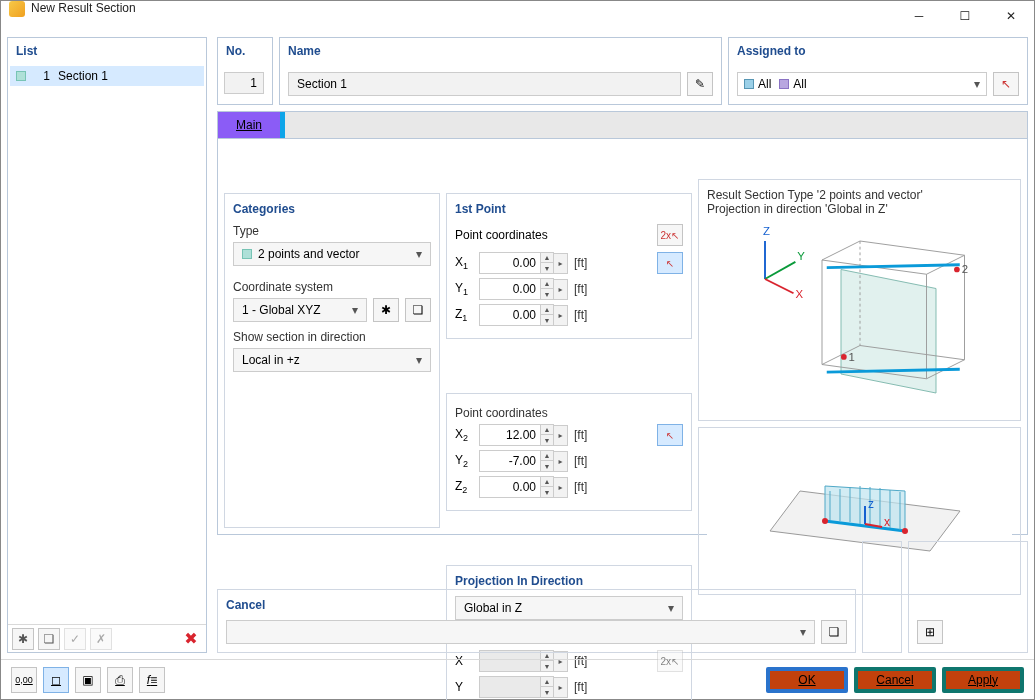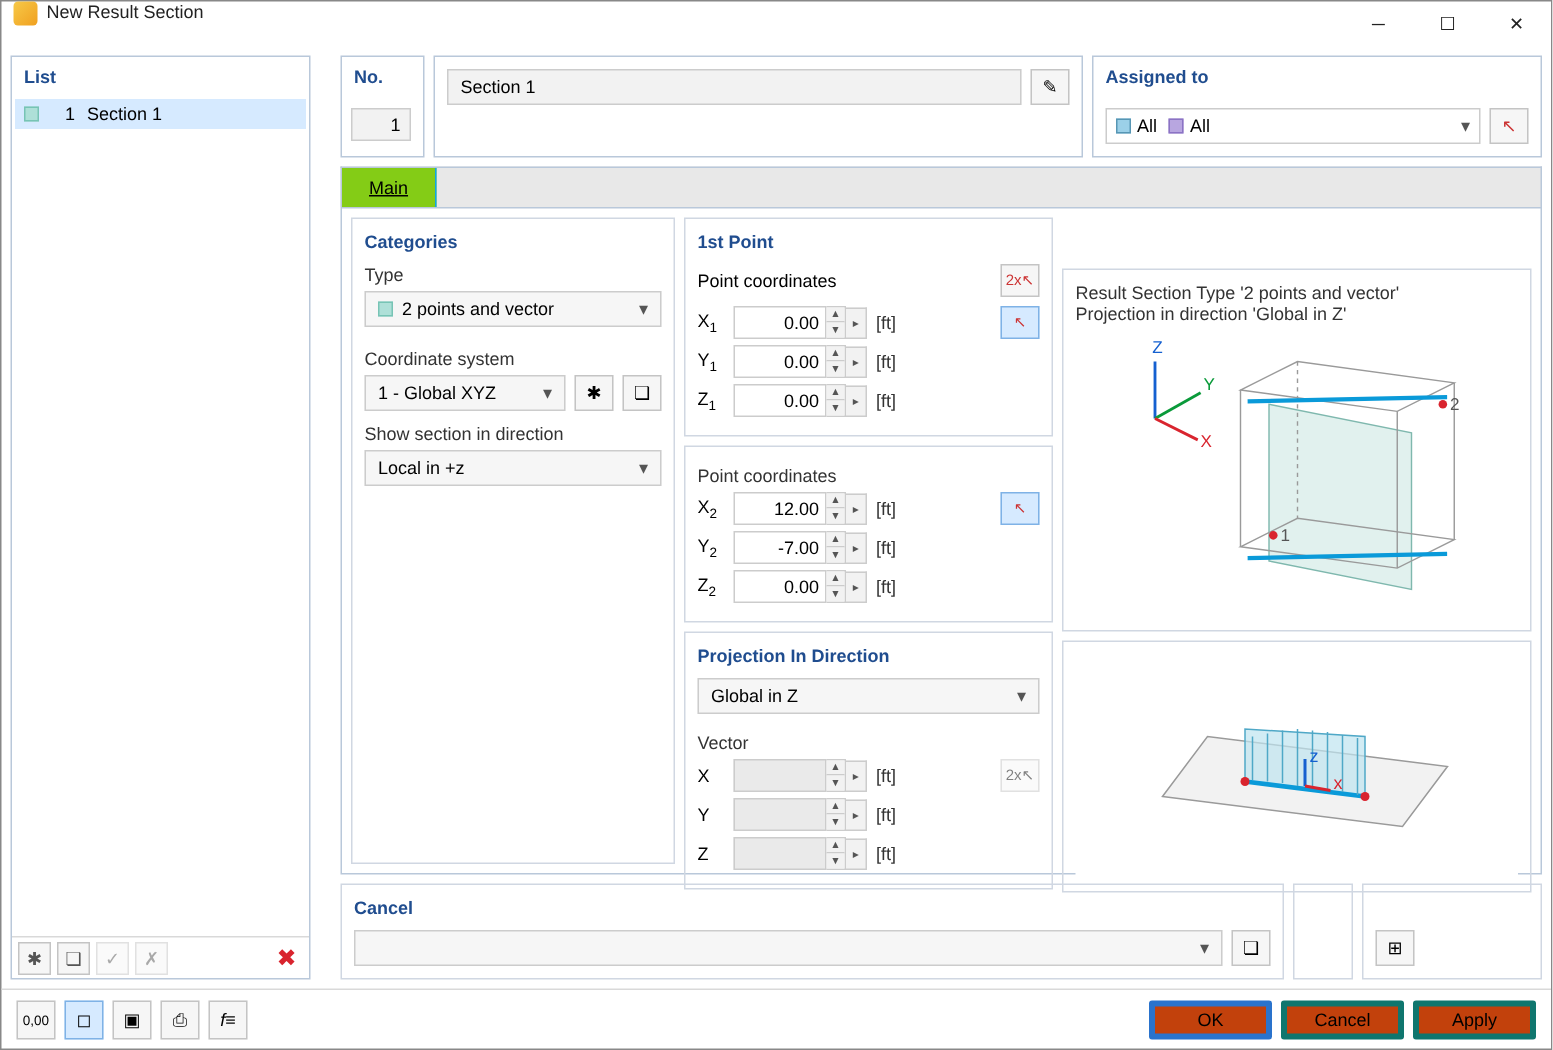--- a/index.html
+++ b/index.html
@@ -4,21 +4,21 @@
 <style>
 * { box-sizing: border-box; font-family: "Segoe UI", Tahoma, sans-serif; font-size: 12px; }
 body { margin: 0; background: #f0f0f0; }
 .window { width: 1035px; height: 700px; background: #ffffff; border: 1px solid #888; display: flex; flex-direction: column; }
 .titlebar { height: 30px; display: flex; padding: 0 0 0 8px; }
 .titlebar .icon { width: 16px; height: 16px; margin-right: 6px; background: linear-gradient(135deg,#f7c948,#f0a020); border-radius: 3px; }
 .titlebar .title { flex: 1; color: #222; }
 .titlebar .sysbtns { display: flex; }
 .sysbtn { width: 46px; height: 30px; display: flex; align-items: center; justify-content: center; color: #222; }
 
-.content { flex: 1; display: flex; padding: 6px; gap: 20px; min-height: 0; }
+.content { flex: 1; display: flex; padding: 6px; gap: 10px; min-height: 0; }
 .left { width: 200px; display: flex; flex-direction: column; gap: 6px; }
 .right { flex: 1; display: flex; flex-direction: column; gap: 6px; min-width: 0; }
 
 .panel { border: 1px solid #b9c8da; background: #fff; }
 .panelhead { color: #204d8f; font-weight: 600; padding: 6px 8px; }
 .list-panel { flex: 1; display: flex; flex-direction: column; }
 .list-body { flex: 1; padding: 2px; overflow: auto; }
 .list-item { display: flex; align-items: center; padding: 3px 6px; background: #d6eaff; }
 .list-item .swatch { width: 10px; height: 10px; background: #aee0d8; border: 1px solid #77c4b5; margin-right: 8px; }
 .list-item .idx { width: 16px; text-align: right; margin-right: 8px; }
@@ -36,29 +36,29 @@
 .name-input { flex: 1; border: 1px solid #ccc; padding: 4px 8px; background: #f2f2f2; }
 .iconbtn { width: 26px; height: 24px; border: 1px solid #c4c4c4; background: #f6f6f6; display: flex; align-items: center; justify-content: center; }
 .assigned-box { width: 300px; }
 .assigned-body { padding: 8px; display: flex; gap: 6px; align-items: flex-start; }
 .assigned-select { flex: 1; border: 1px solid #ccc; background: #fff; height: 24px; display: flex; align-items: center; padding: 0 6px; gap: 8px; position: relative; }
 .assigned-select .chev { margin-left: auto; color: #555; }
 .pill { display: inline-flex; align-items: center; gap: 4px; }
 .cube-icn { width: 10px; height: 10px; background: #9bd0e8; border: 1px solid #5796b4; }
 
 .tabbar { display: flex; background: #e8e8e8; border: 1px solid #b9c8da; border-bottom: none; }
-.tab { padding: 6px 18px; background: #84cc16; border-right: 1px solid #0ea5e9; text-decoration: underline; }
+.tab { padding: 6px 18px; background: #8b5cf6; border-right: 5px solid #0ea5e9; text-decoration: underline; }
 .main-area { flex: 1; border: 1px solid #b9c8da; background: #fff; display: flex; padding: 6px; gap: 6px; min-height: 0; }
 
 .col { display: flex; flex-direction: column; gap: 6px; }
 .col.c1 { width: 216px; }
 .col.c2 { width: 246px; }
 .col.c3 { flex: 1; margin-top: 34px; }
 
-.group { border: 1px solid #d0d7e2; padding: 8px; }
+.group { border: 1px solid #d0d7e2; padding: 8px; margin-top: 48px; }
 .group-title { color: #204d8f; font-weight: 600; margin-bottom: 8px; }
 .label { color: #333; margin-bottom: 4px; margin-top: 4px; }
 .select { width: 100%; border: 1px solid #ccc; background: #f6f6f6; height: 24px; display: flex; align-items: center; padding: 0 8px; position: relative; }
 .select .chev { margin-left: auto; color: #555; }
 .swatch-mini { width: 10px; height: 10px; background: #aee0d8; border: 1px solid #77c4b5; margin-right: 6px; }
 .row { display: flex; gap: 6px; align-items: center; }
 .row.flexwrap { margin-bottom: 8px; }
 
 .coord { display: flex; align-items: center; gap: 6px; margin-bottom: 4px; }
 .coord .lbl { width: 18px; }
@@ -82,21 +82,21 @@
 .preview-canvas { flex: 1; background: #fff; display: flex; align-items: center; justify-content: center; }
 .preview-canvas svg { max-width: 100%; }
 
 .comment-wrap { display: flex; gap: 6px; }
 .comment-group { flex: 1; }
 .comment-body { display: flex; gap: 6px; }
 .comment-input { flex: 1; border: 1px solid #ccc; background: #f6f6f6; height: 24px; display: flex; align-items: center; padding: 0 8px; position: relative; }
 .comment-input .chev { margin-left: auto; color: #555; }
 .side-tool { width: 120px; border: 1px solid #d0d7e2; padding: 8px; display: flex; align-items: flex-end; }
 
-.footer { height: 40px; border-top: 1px solid #d9d9d9; display: flex; align-items: center; padding: 0 10px; gap: 6px; }
+.footer { height: 40px; border-top: 1px solid #d9d9d9; display: flex; align-items: center; padding: 0 10px; gap: 6px; text-decoration: underline; }
 .footer .spacer { flex: 1; }
 .btn { min-width: 82px; height: 26px; border: 4px solid #0f766e; background: #c2410c; display: flex; align-items: center; justify-content: center; border-radius: 2px; }
 .btn.primary { border-color: #2a73cc; }
 .fticon { width: 26px; height: 26px; border: 1px solid #c4c4c4; background: #f6f6f6; display: flex; align-items: center; justify-content: center; }
 .fticon.active { background: #d6eaff; border-color: #7fb2e6; }
 
 .spacer-flex { flex: 1; }
 </style>
 </head>
 <body>
@@ -136,20 +136,21 @@
 
     <div class="right">
       <div class="toprow">
         <div class="panel no-box">
           <div class="panelhead">No.</div>
           <div class="panelbody">
               <input class="no-input" value="1" style="">
             </div>
         </div>
         <div class="panel name-box">
+          <div class="panelhead">Name</div>
           <div class="name-body">
             <input class="name-input" value="Section 1" style="">
             <div class="iconbtn">✎</div>
           </div>
         </div>
         <div class="panel assigned-box">
           <div class="panelhead">Assigned to</div>
           <div class="assigned-body">
             <div class="assigned-select">
               <span class="pill">

